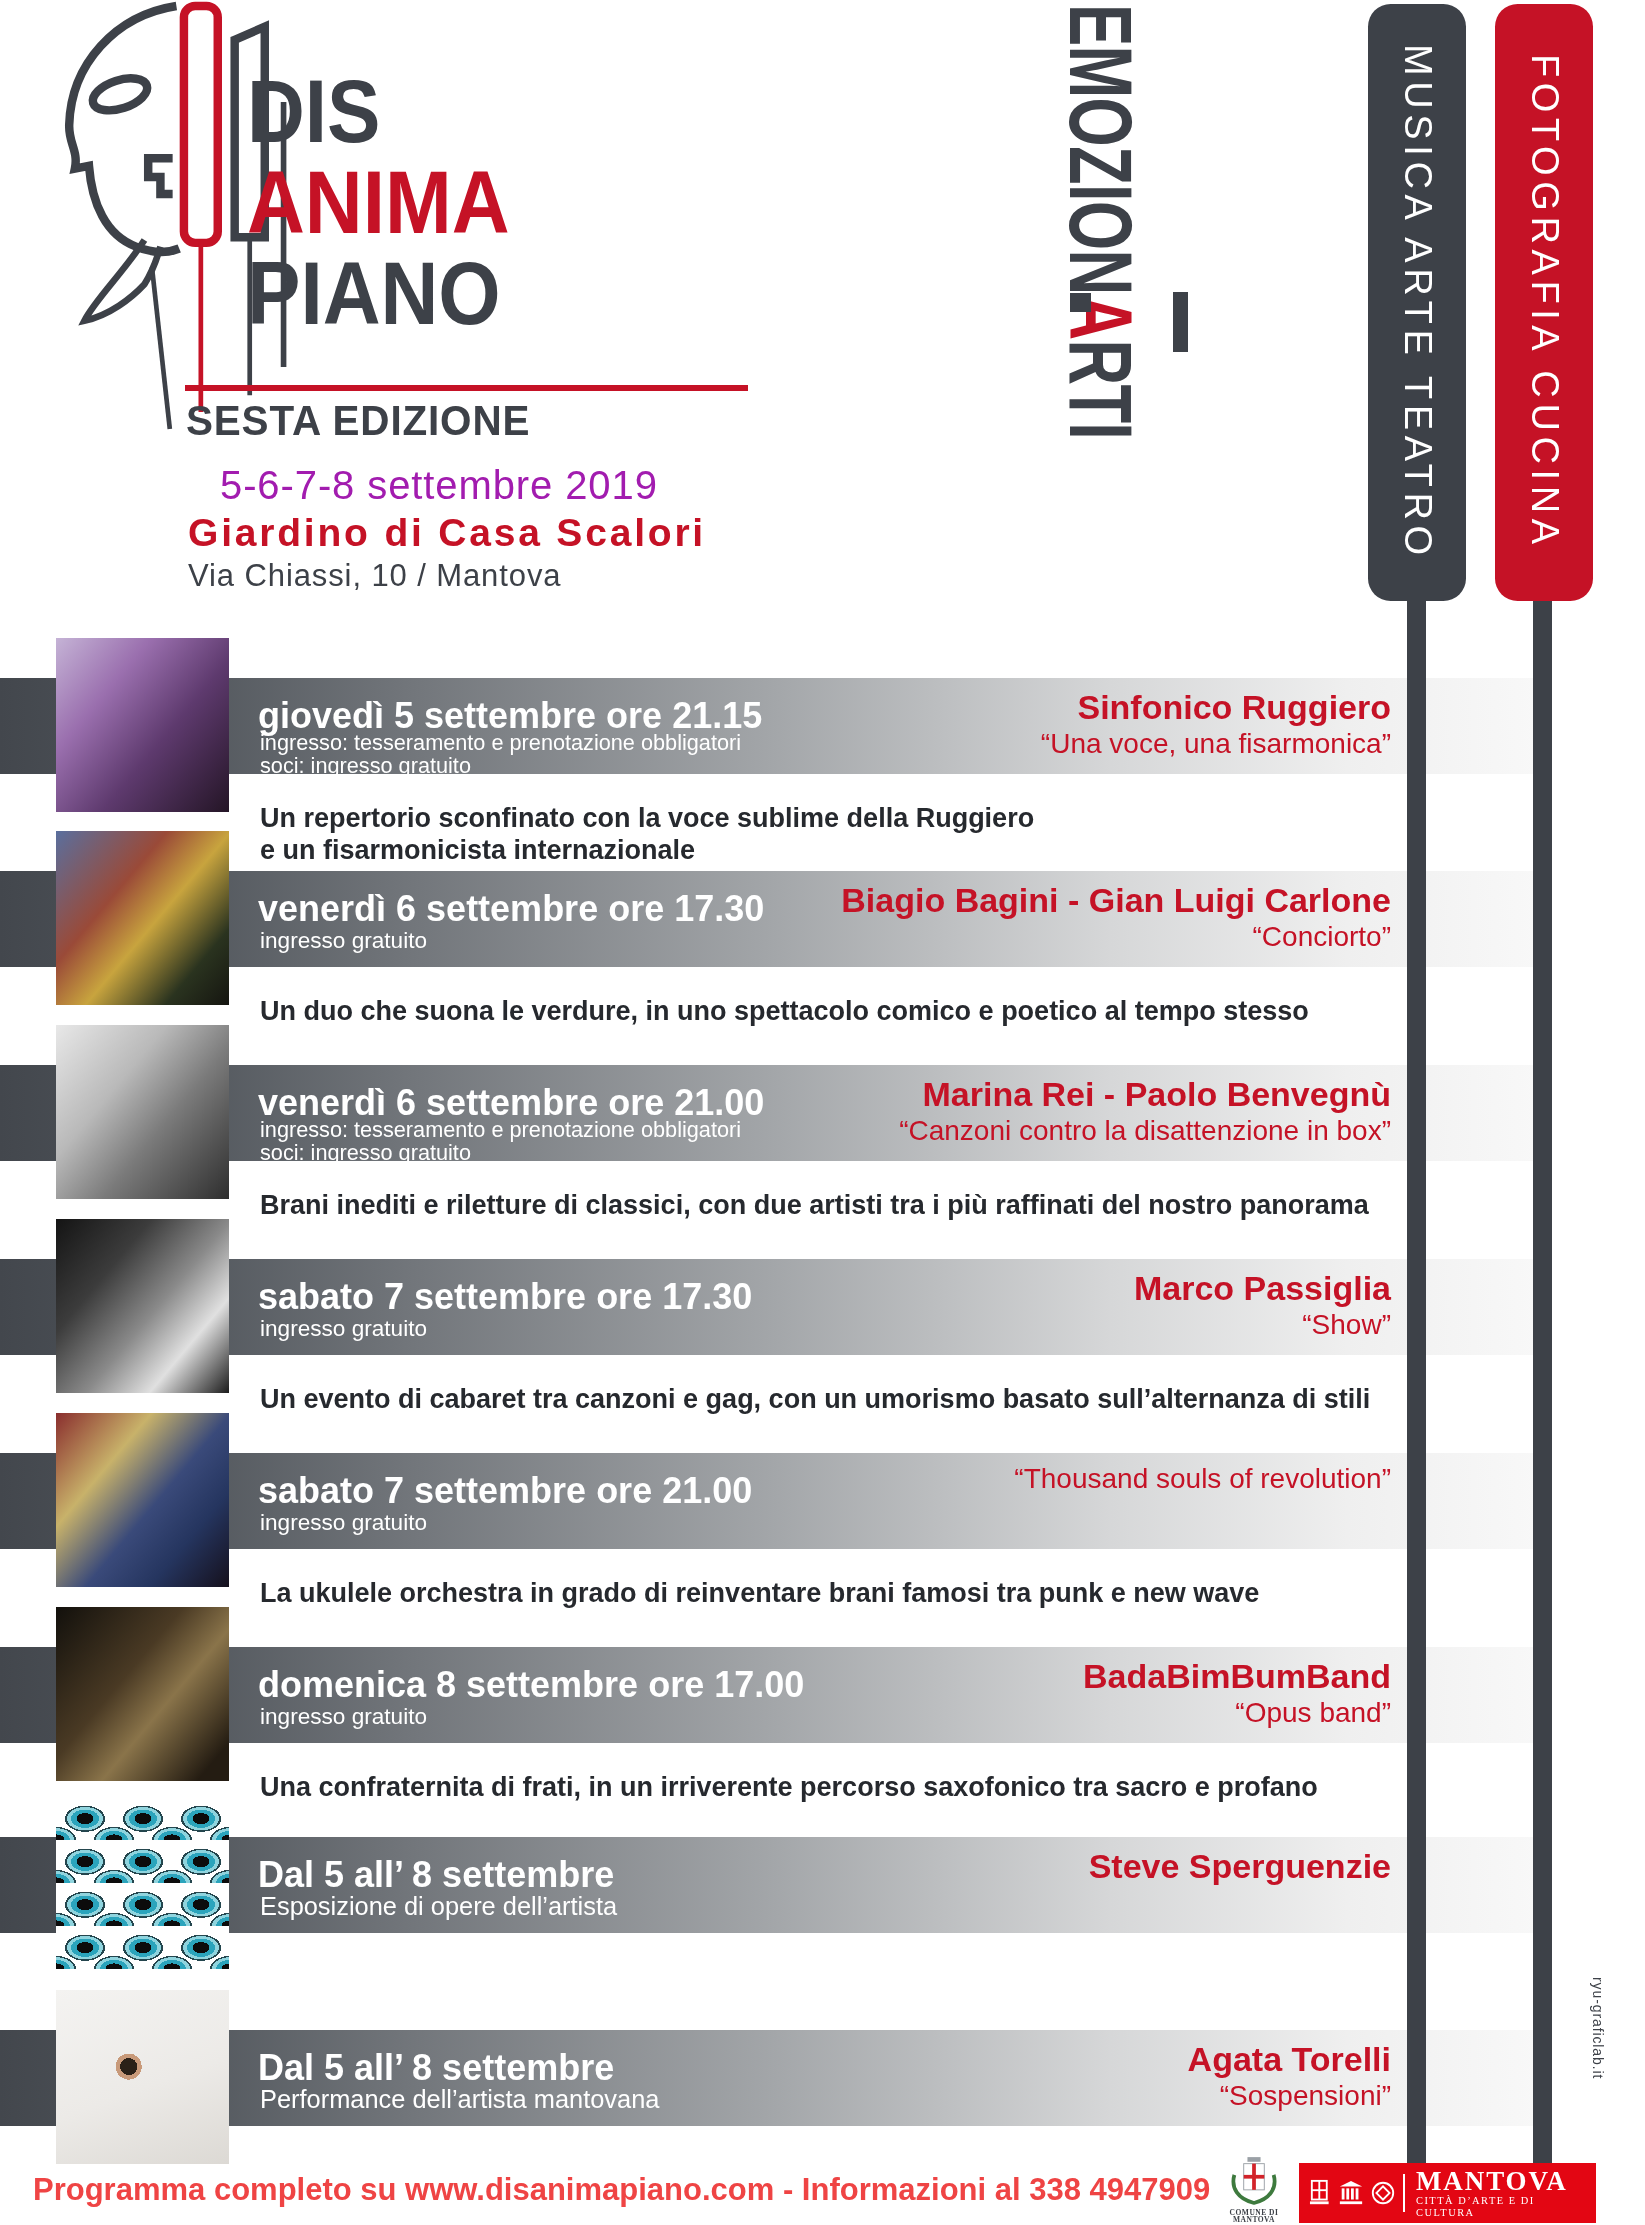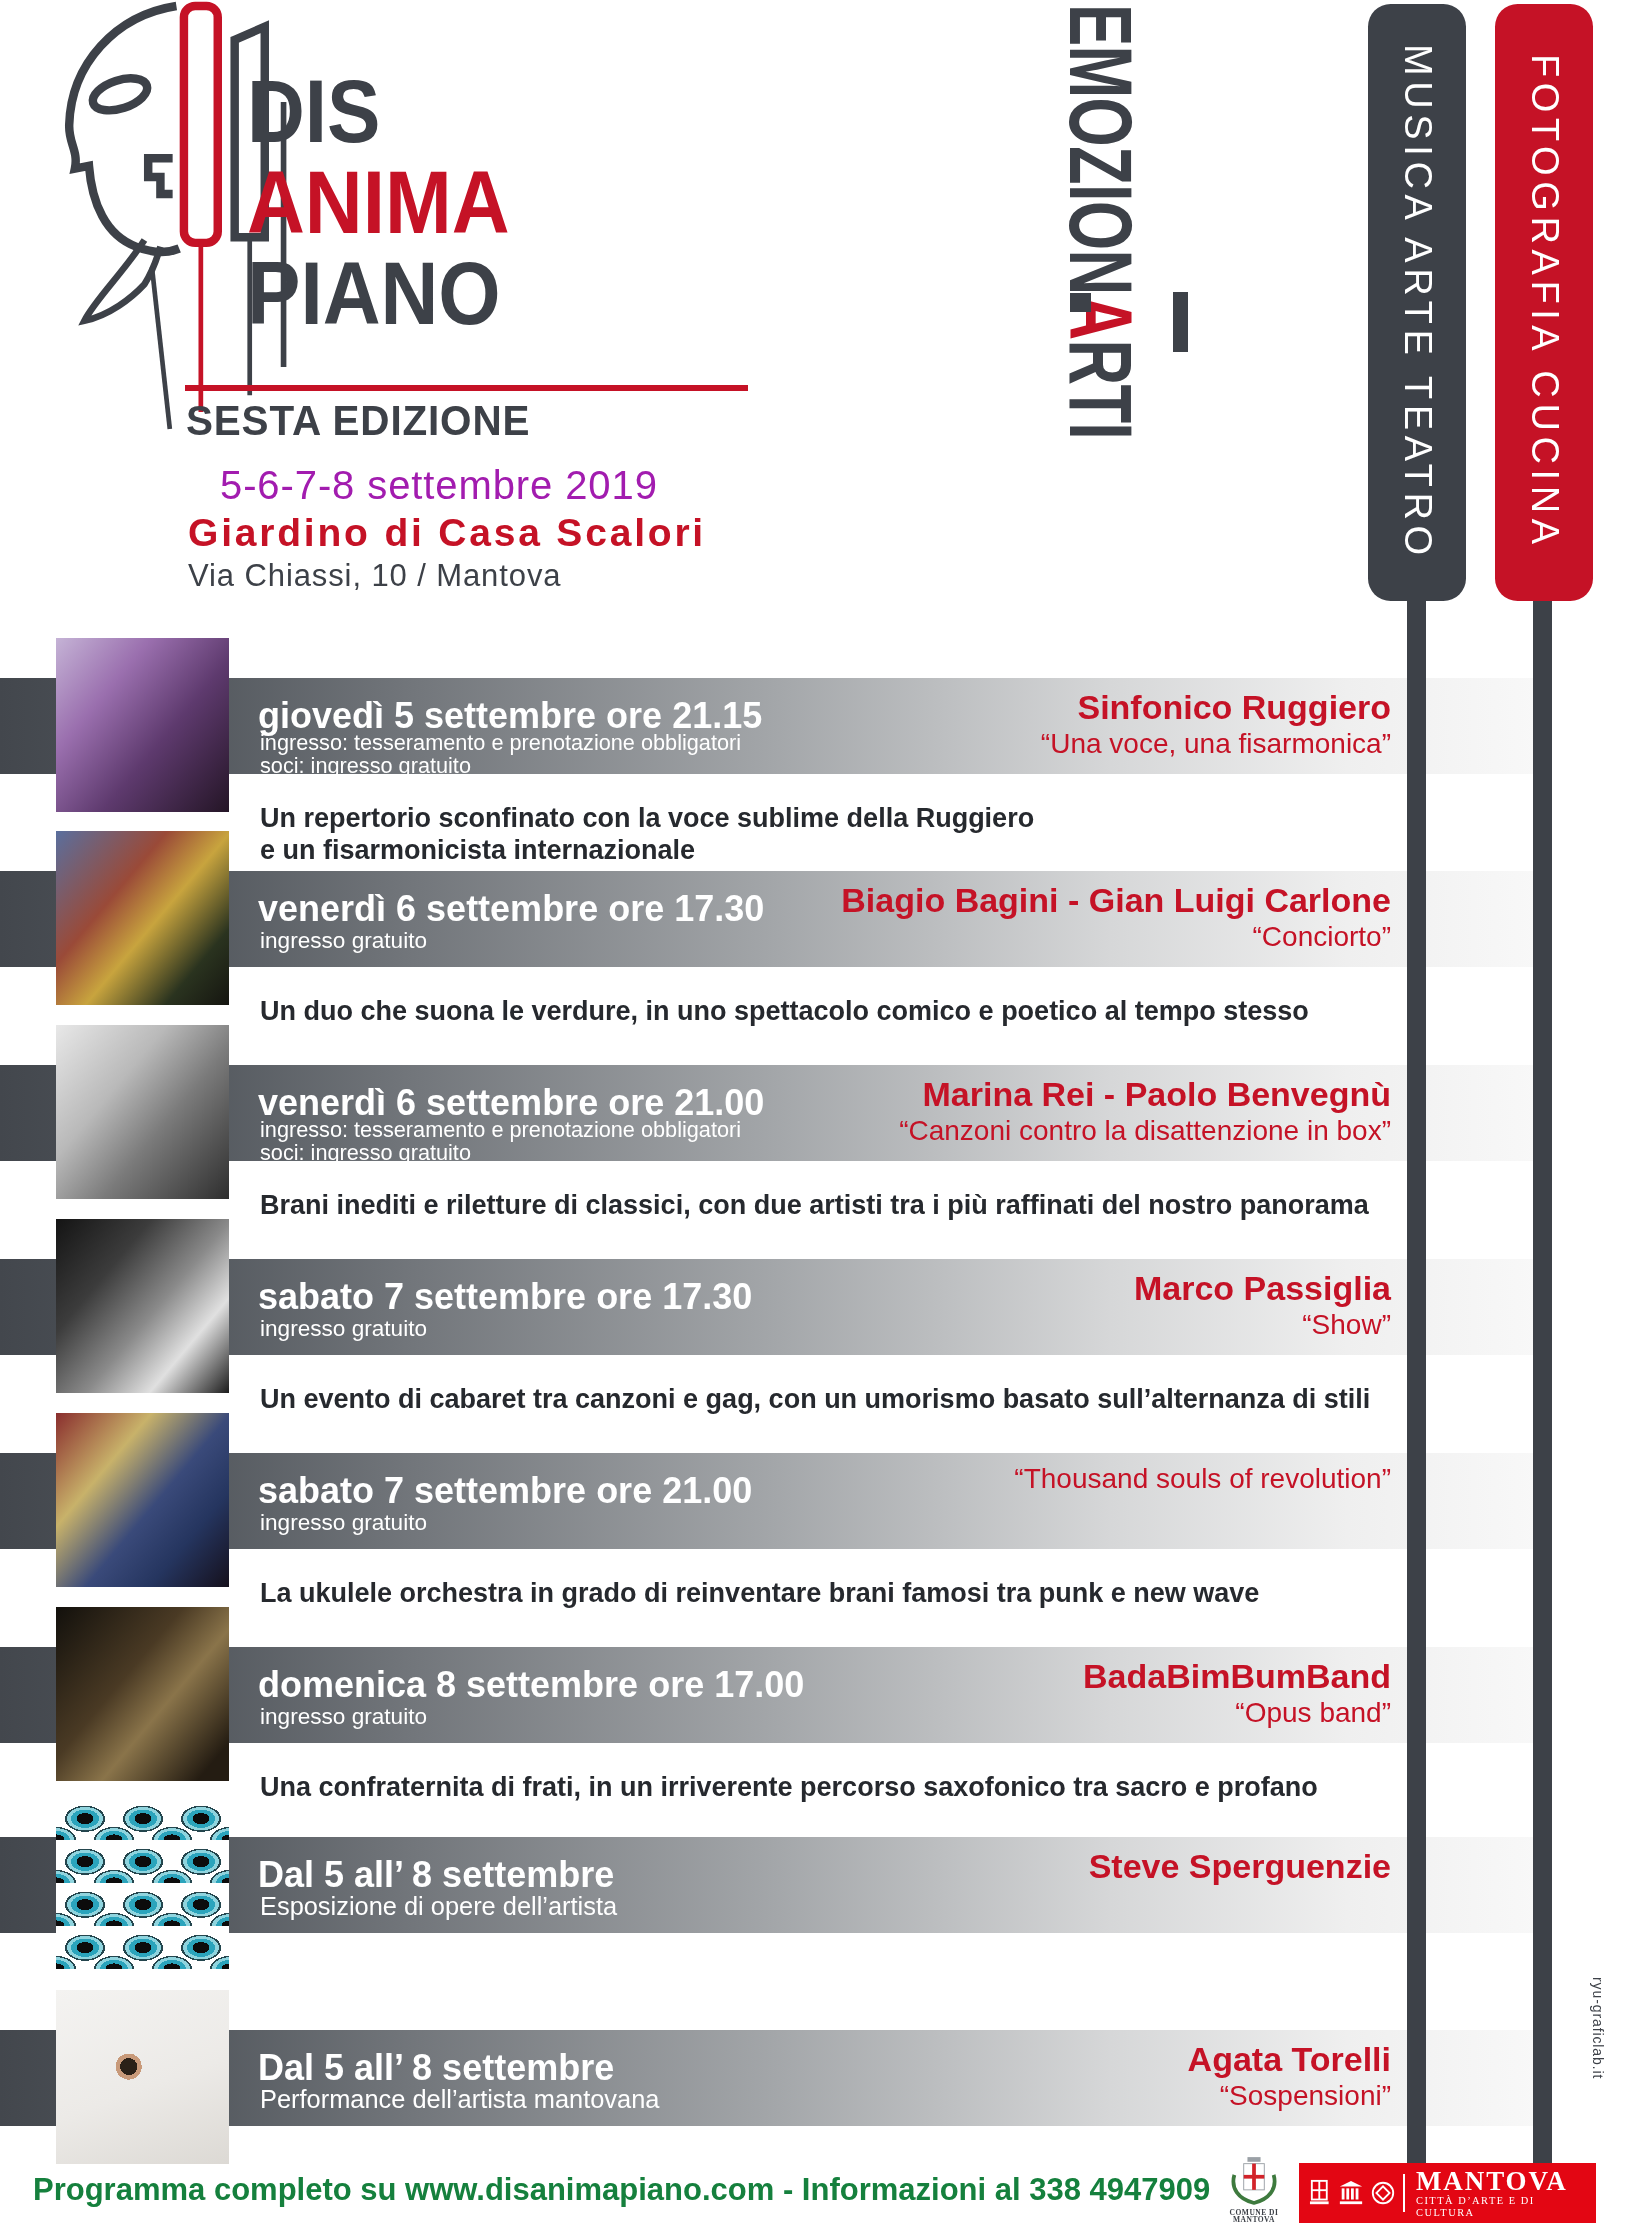--- a/index.html
+++ b/index.html
@@ -70,21 +70,21 @@
     background-image:
       radial-gradient(ellipse 24.5px 16px at 29px 21.7px,#0c0c0c 0 8.5px,#2ba4bc 8.5px 14px,#8fd4de 14px 18px,#24464e 18px 20px,rgba(0,0,0,0) 20px),
       radial-gradient(ellipse 24.5px 16px at 0px 43px,#0c0c0c 0 8.5px,#2ba4bc 8.5px 14px,#8fd4de 14px 18px,#24464e 18px 20px,rgba(0,0,0,0) 20px),
       radial-gradient(ellipse 24.5px 16px at 58px 43px,#0c0c0c 0 8.5px,#2ba4bc 8.5px 14px,#8fd4de 14px 18px,#24464e 18px 20px,rgba(0,0,0,0) 20px);
     background-size:58px 43px;}
   .photo-7{background-image:
       radial-gradient(circle at 42% 44%,#2a2118 0 8.5px,#c89a7a 8.5px 13px,rgba(0,0,0,0) 13px),
       linear-gradient(160deg,#f4f3f1 0%,#eceae7 55%,#dcd9d4 100%);}
 
   
-  #footer-info{left:33px; top:2172px; font-size:31px; font-weight:bold; color:#15803d; z-index:6;}
+  #footer-info{left:33px; top:2172px; font-size:31px; font-weight:bold; color:#ef4444; z-index:6;}
   #credit{left:1606px; top:1977px; transform:rotate(90deg); transform-origin:0 0;
     font-size:14px; letter-spacing:0.9px; color:#3d4148; white-space:nowrap;}
   #comune-logo{left:1222px; top:2156px; width:64px; height:69px; z-index:6; text-align:center;font-weight:bold;}
   #comune-caption{font-family:"Liberation Serif",serif; font-size:7.5px; line-height:7.5px;
     color:#3d4148; letter-spacing:0.5px; margin-top:0.9px;}
   #mantova-banner{left:1299px; top:2163px; width:297px; height:60px; background:#e30613; z-index:6;
     display:flex; align-items:center; padding:0 9.4px; box-sizing:border-box; color:#fff;}
   #mantova-icons{display:flex; align-items:center; gap:6.6px; margin-right:11.3px;}
   #mantova-text .t1{font-family:"Liberation Serif",serif; font-size:27px; line-height:27px;
     letter-spacing:1.9px; font-weight:bold;}

